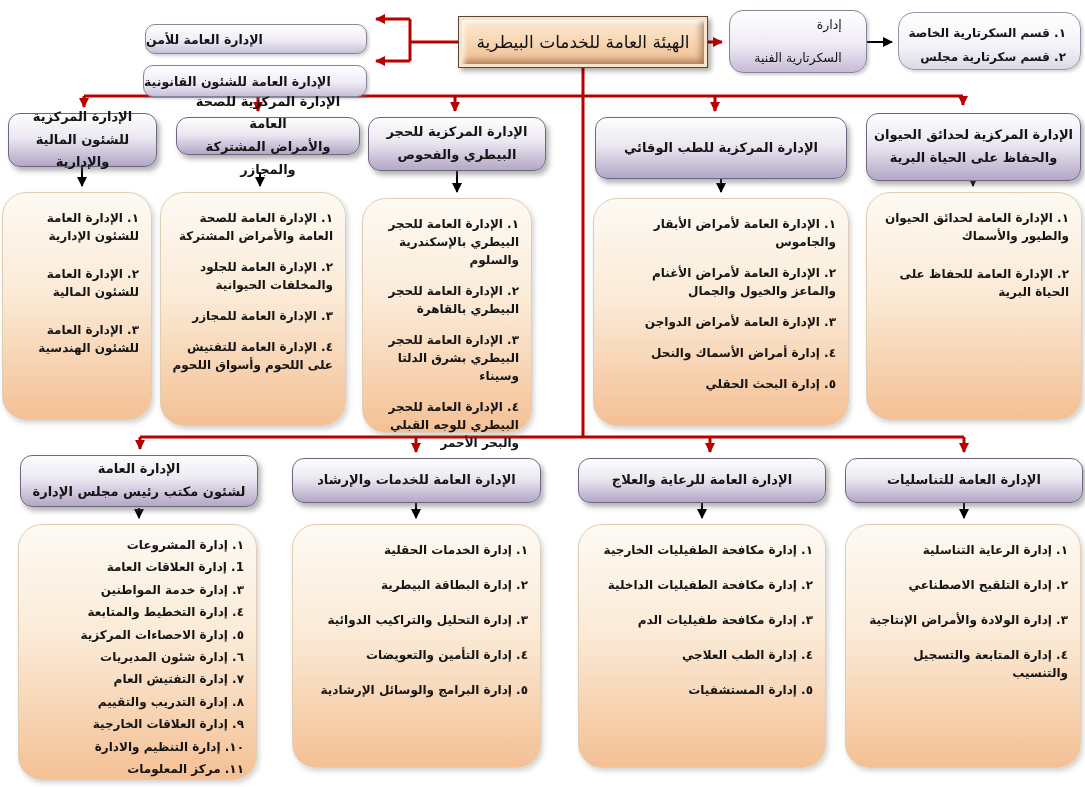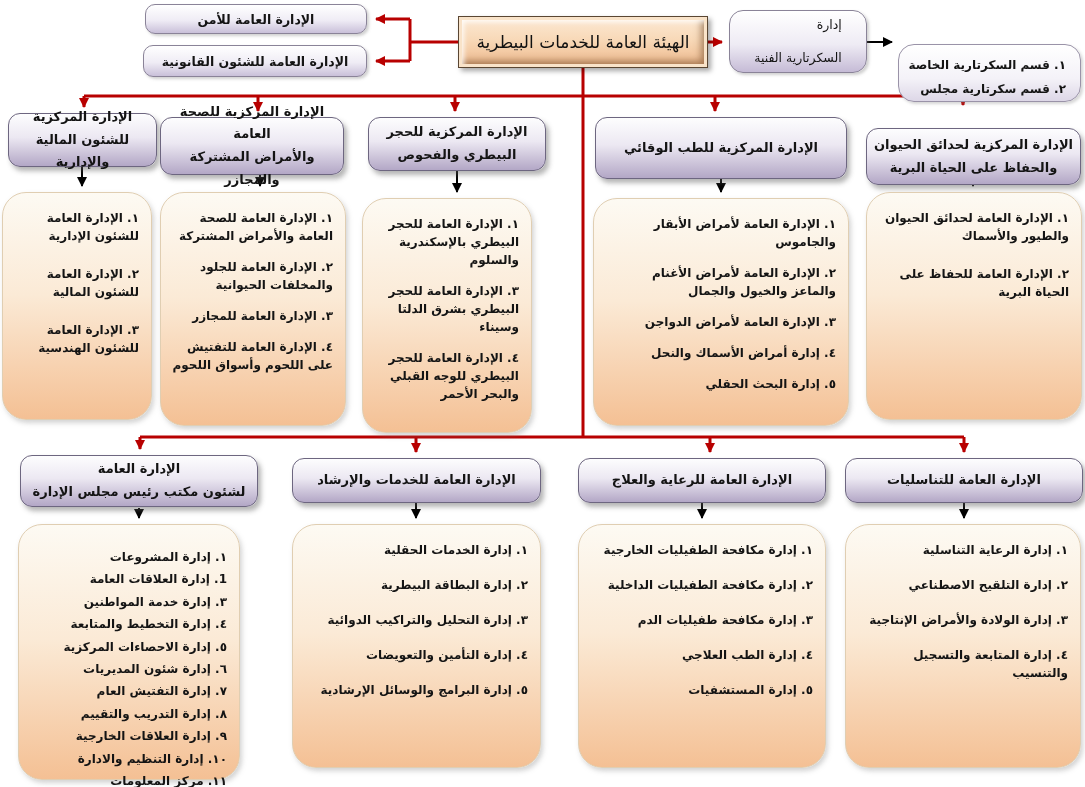--- a/index.html
+++ b/index.html
@@ -13,42 +13,42 @@
     display:flex;align-items:center;justify-content:center;
     background:linear-gradient(180deg,#fdfdfe 0%,#ece8f2 45%,#b3a7c6 100%);
     border:1.4px solid #6d6680;border-radius:12px;
     box-shadow:3px 4px 5px rgba(90,90,90,.45);
     font-size:13px;font-weight:bold;color:#141414;text-align:center;
     line-height:1.75;z-index:2;
   }
   .hdr span{white-space:pre-line;}
   
   .smallbox{
-    display:flex;align-items:center;justify-content:center;
+    display:flex;align-items:center;justify-content:flex-start;
     background:linear-gradient(180deg,#ffffff 0%,#efecf5 55%,#c9c0d9 100%);
     border:1px solid #8a8398;border-radius:10px;
     box-shadow:2px 2px 3px rgba(120,120,120,.35);
-    font-size:12.5px;font-weight:bold;color:#141414;text-align:center;z-index:2;
+    font-size:12.5px;font-weight:bold;color:#141414;text-align:center;z-index:2;margin-top:20px;
   }
   
   .secbox{
     display:flex;align-items:center;justify-content:center;
     background:linear-gradient(180deg,#ffffff 0%,#eeebf4 55%,#c5bbd6 100%);
     border:1px solid #8a8398;border-radius:14px;
     box-shadow:2px 2px 3px rgba(120,120,120,.35);
     font-size:12.5px;font-weight:normal;color:#141414;text-align:right;
     line-height:2.6;z-index:2;
   }
   .secbox span{white-space:pre-line;}
   
   .deptbox{
     background:linear-gradient(180deg,#ffffff 0%,#f4f2f8 60%,#ddd7e7 100%);
     border:1px solid #9a93a8;border-radius:16px;
     box-shadow:2px 2px 3px rgba(120,120,120,.3);
-    padding:8px 14px 0 6px;z-index:2;margin-top:32px;
+    padding:8px 14px 0 6px;z-index:2;
   }
   .deptbox .li{font-size:12px;font-weight:bold;line-height:2;margin:0;}
   
   .plist{
     background:linear-gradient(180deg,#fdfaf3 0%,#fbead6 45%,#f4c094 100%);
     border:1px solid #e0ceb2;border-radius:24px;
     box-shadow:2px 3px 5px rgba(130,130,130,.35);
     padding:16px 12px 6px 10px;z-index:2;
   }
   .li{
@@ -137,49 +137,50 @@
   </div>
   <div class="abs deptbox" dir="rtl" style="left:898px;top:12px;width:183px;height:58px">
       <div class="li">١. قسم السكرتارية الخاصة</div>
       <div class="li">٢. قسم سكرتارية مجلس</div>
     </div>
 
   <div class="abs hdr" style="left:8px;top:113px;width:149px;height:54px">
     <span dir="rtl">الإدارة المركزية
 للشئون المالية والإدارية</span>
   </div>
-  <div class="abs hdr" style="left:160px;top:117px;width:184px;height:58px">
+  <div class="abs hdr" style="left:176px;top:117px;width:184px;height:38px">
     <span dir="rtl">الإدارة المركزية للصحة العامة
 والأمراض المشتركة والمجازر</span>
   </div>
   <div class="abs hdr" style="left:368px;top:117px;width:178px;height:54px">
     <span dir="rtl">الإدارة المركزية للحجر
 البيطري والفحوص</span>
   </div>
   <div class="abs hdr" style="left:595px;top:117px;width:252px;height:62px">
     <span dir="rtl">الإدارة المركزية للطب الوقائي</span>
   </div>
-  <div class="abs hdr" style="left:866px;top:128px;width:215px;height:57px">
+  <div class="abs hdr" style="left:866px;top:113px;width:215px;height:68px">
     <span dir="rtl">الإدارة المركزية لحدائق الحيوان
 والحفاظ على الحياة البرية</span>
   </div>
 
   <div class="abs plist g20" dir="rtl" style="left:2px;top:192px;width:150px;height:228px">
       <div class="li">١. الإدارة العامة للشئون الإدارية</div>
       <div class="li">٢. الإدارة العامة للشئون المالية</div>
       <div class="li">٣. الإدارة العامة للشئون الهندسية</div>
     </div>
   <div class="abs plist g14" dir="rtl" style="left:160px;top:192px;width:186px;height:234px">
       <div class="li">١. الإدارة العامة للصحة العامة والأمراض المشتركة</div>
       <div class="li">٢. الإدارة العامة للجلود والمخلفات الحيوانية</div>
       <div class="li">٣. الإدارة العامة للمجازر</div>
       <div class="li">٤. الإدارة العامة للتفتيش على اللحوم وأسواق اللحوم</div>
     </div>
   <div class="abs plist g14" dir="rtl" style="left:362px;top:198px;width:170px;height:235px">
       <div class="li">١. الإدارة العامة للحجر البيطري بالإسكندرية والسلوم</div>
+      <div class="li">٢. الإدارة العامة للحجر البيطري بالقاهرة</div>
       <div class="li">٣. الإدارة العامة للحجر البيطري بشرق الدلتا وسيناء</div>
       <div class="li">٤. الإدارة العامة للحجر البيطري للوجه القبلي والبحر الأحمر</div>
     </div>
   <div class="abs plist g14" dir="rtl" style="left:593px;top:198px;width:256px;height:228px">
       <div class="li">١. الإدارة العامة لأمراض الأبقار والجاموس</div>
       <div class="li">٢. الإدارة العامة لأمراض الأغنام والماعز والخيول والجمال</div>
       <div class="li">٣. الإدارة العامة لأمراض الدواجن</div>
       <div class="li">٤. إدارة أمراض الأسماك والنحل</div>
       <div class="li">٥. إدارة البحث الحقلي</div>
     </div>
@@ -195,21 +196,21 @@
   <div class="abs hdr" style="left:292px;top:458px;width:249px;height:45px">
     <span dir="rtl">الإدارة العامة للخدمات والإرشاد</span>
   </div>
   <div class="abs hdr" style="left:578px;top:458px;width:248px;height:45px">
     <span dir="rtl">الإدارة العامة للرعاية والعلاج</span>
   </div>
   <div class="abs hdr" style="left:845px;top:458px;width:238px;height:45px">
     <span dir="rtl">الإدارة العامة للتناسليات</span>
   </div>
 
-  <div class="abs plist g4" dir="rtl" style="left:18px;top:524px;width:222px;height:256px;padding-top:24px">
+  <div class="abs plist g4" dir="rtl" style="left:18px;top:524px;width:239px;height:256px;padding-top:12px">
       <div class="li">١. إدارة المشروعات</div>
       <div class="li">1. إدارة العلاقات العامة</div>
       <div class="li">٣. إدارة خدمة المواطنين</div>
       <div class="li">٤. إدارة التخطيط والمتابعة</div>
       <div class="li">٥. إدارة الاحصاءات المركزية</div>
       <div class="li">٦. إدارة شئون المديريات</div>
       <div class="li">٧. إدارة التفتيش العام</div>
       <div class="li">٨. إدارة التدريب والتقييم</div>
       <div class="li">٩. إدارة العلاقات الخارجية</div>
       <div class="li">١٠. إدارة التنظيم والادارة</div>

